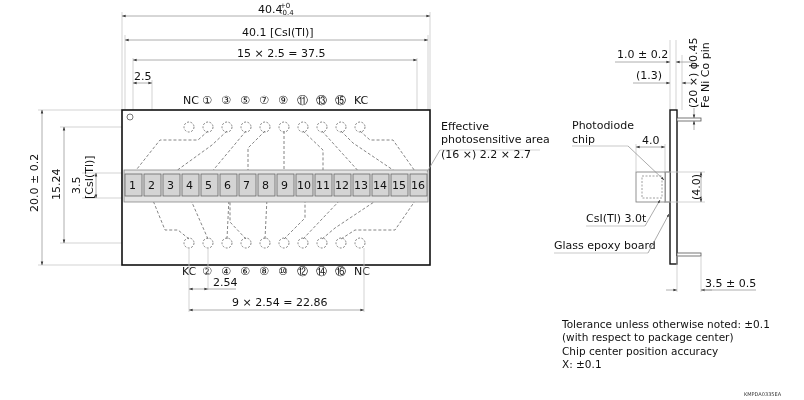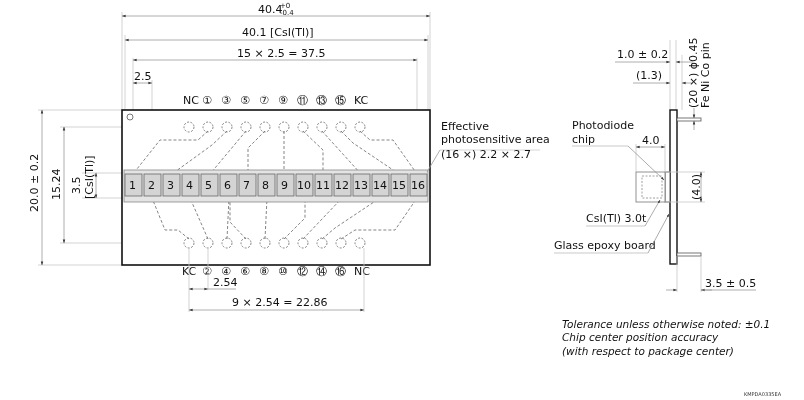--- a/index.html
+++ b/index.html
@@ -6,21 +6,21 @@
   body{width:804px;height:400px;overflow:hidden;position:relative;font-family:"DejaVu Sans","Liberation Sans",sans-serif;}
   #drawing{position:absolute;left:0;top:0;width:804px;height:400px;}
   .t{font-family:"DejaVu Sans","Liberation Sans",sans-serif;fill:#111;font-size:11px;}
   .dim{stroke:#9a9a9a;stroke-width:0.8;fill:none;}
   .ext{stroke:#c8c8c8;stroke-width:0.8;fill:none;}
   .outline{stroke:#111;stroke-width:1.6;fill:#fff;}
   .dash{stroke:#777;stroke-width:0.9;fill:none;stroke-dasharray:3 2;}
   .pin{stroke:#666;stroke-width:0.8;fill:none;stroke-dasharray:2 1.5;}
   .cell{fill:#d4d4d4;stroke:#666;stroke-width:0.8;}
   .strip{fill:#e4e4e4;stroke:#888;stroke-width:0.8;}
-  .notes{position:absolute;left:562px;top:318px;font-size:10.5px;line-height:13.4px;color:#111;font-family:"DejaVu Sans","Liberation Sans",sans-serif;font-style:italic;}
+  .notes{position:absolute;left:562px;top:318px;font-size:10.5px;line-height:13.4px;color:#111;font-family:"DejaVu Sans","Liberation Sans",sans-serif;}
   .notes div{white-space:nowrap;}
   .code{position:absolute;left:744px;top:391px;font-size:5px;color:#333;font-family:"DejaVu Sans","Liberation Sans",sans-serif;}
 </style>
 </head>
 <body>
 
 <svg id="drawing" viewBox="0 0 804 400" xmlns="http://www.w3.org/2000/svg">
   <defs>
     <marker id="arr" viewBox="0 0 10 10" refX="9" refY="5" markerWidth="5" markerHeight="5" orient="auto-start-reverse">
       <path d="M0,2 L10,5 L0,8 z" fill="#333"></path>
@@ -254,16 +254,17 @@
     <line class="ext" x1="701" y1="256" x2="701" y2="292"></line>
     <line class="dim" x1="666" y1="290" x2="677" y2="290" marker-end="url(#arr)"></line>
     <line class="dim" x1="712" y1="290" x2="701" y2="290" marker-end="url(#arr)"></line>
     <line class="dim" x1="701" y1="290" x2="756" y2="290"></line>
     <text class="t" x="705" y="287">3.5 ± 0.5</text>
   </g>
 </svg>
 
 <div class="notes">
   <div>Tolerance unless otherwise noted: ±0.1</div>
+  <div>(with respect to package center)</div>
   <div>Chip center position accuracy</div>
-  <div>(with respect to package center)</div>
+  <div>X: ±0.1</div>
 </div>
 <div class="code">KMPDA0335EA</div>
 
 </body></html>

